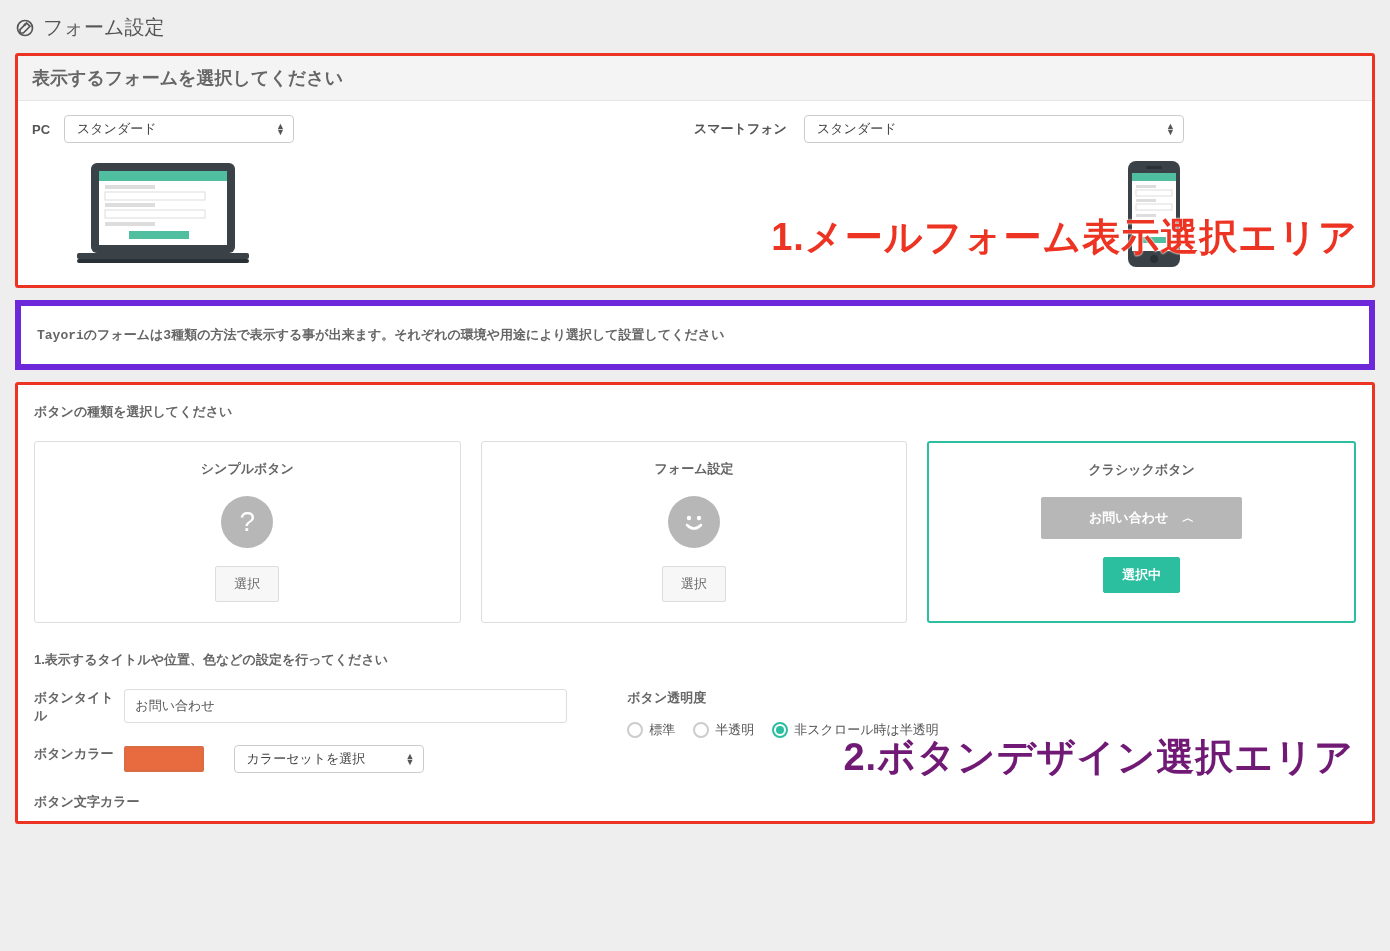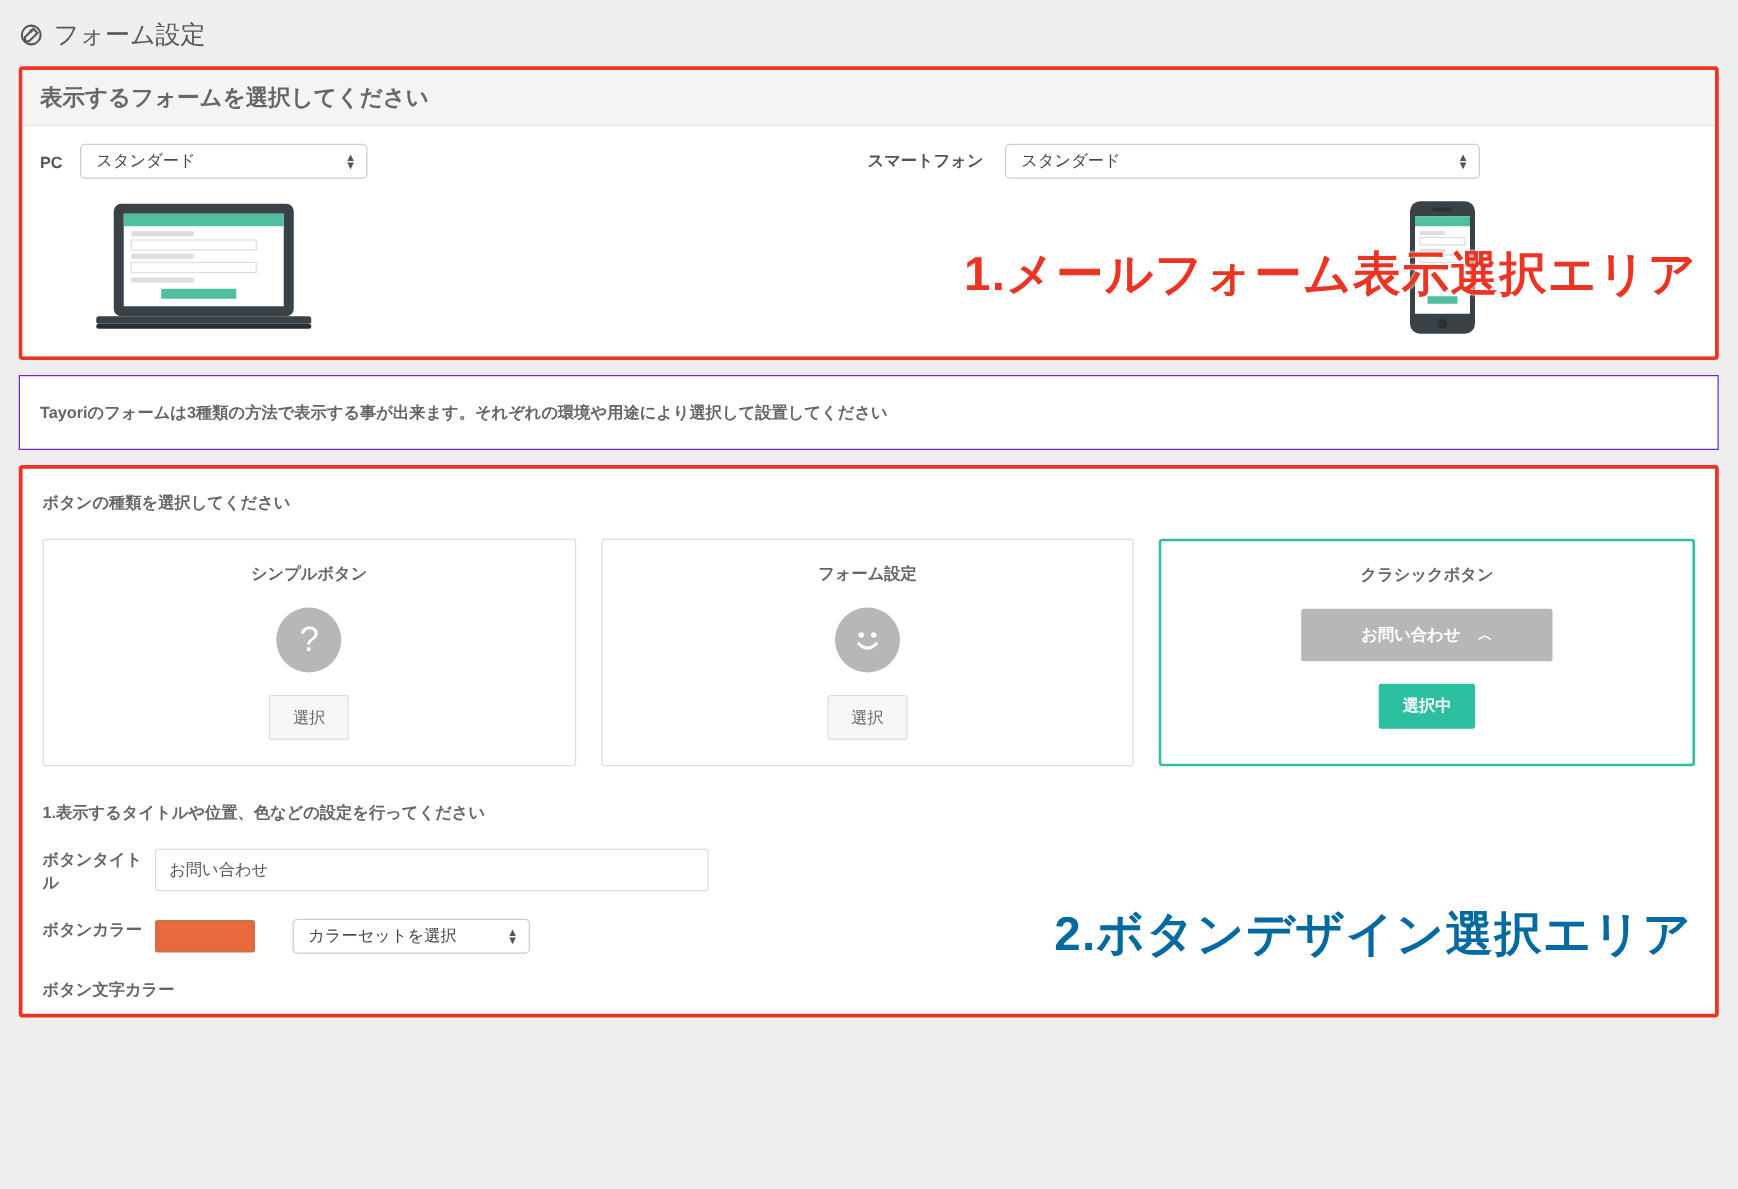--- a/index.html
+++ b/index.html
@@ -102,35 +102,36 @@
       justify-content: center;
       padding-top: 6px;
     }
     .laptop-svg { width: 188px; height: 110px; }
     .phone-svg { width: 60px; height: 110px; }
     .col-pc { flex: 0 0 auto; }
     .col-sm { flex: 0 0 auto; margin-left: 380px; align-items: flex-end; }
     .annotation-1 {
       position: absolute;
       right: 14px;
-      bottom: 40px;
+      bottom: 22px;
       font-size: 38px;
       font-weight: 800;
       color: #ed3322;
       text-shadow: 0 0 2px #fff, 0 0 2px #fff;
       letter-spacing: 1px;
     }
     .info-box {
       margin-top: 12px;
       background: #fff;
-      border: 1px solid #6d28d9;
+      border: 6px solid #6d28d9;
       padding: 20px 16px;
       font-size: 13px;
       font-weight: bold;
       color: #666;
+      font-family: Liberation Mono, monospace;
     }
     .section-2 {
       margin-top: 12px;
       border: 3px solid #ed3322;
       border-radius: 3px;
       background: #fff;
       padding: 18px 16px 10px 16px;
       position: relative;
     }
     .sec2-title {
@@ -287,21 +288,21 @@
       height: 8px;
       border-radius: 50%;
       background: #2bbfa0;
     }
     .annotation-2 {
       position: absolute;
       right: 18px;
       bottom: 38px;
       font-size: 38px;
       font-weight: 800;
-      color: #0369a1;
+      color: #701a75;
       text-shadow: 0 0 2px #fff, 0 0 2px #fff;
       letter-spacing: 1px;
     }
   </style>
 </head>
 <body>
 
 <div class="main-wrapper">
 
   <div class="page-header">
@@ -425,18 +426,35 @@
                   <span>▲</span>
                   <span>▼</span>
                 </span>
             </div>
           </div>
         </div>
         <div class="field-group">
           <div class="field-label">ボタン文字カラー</div>
         </div>
       </div>
+      <div class="settings-right">
+        <div class="field-label">ボタン透明度</div>
+        <div class="radio-row">
+          <div class="radio-item">
+            <div class="radio-circle"></div>
+            <span>標準</span>
+          </div>
+          <div class="radio-item">
+            <div class="radio-circle"></div>
+            <span>半透明</span>
+          </div>
+          <div class="radio-item">
+            <div class="radio-circle checked"></div>
+            <span>非スクロール時は半透明</span>
+          </div>
+        </div>
+      </div>
     </div>
 
     <div class="annotation-2">2.ボタンデザイン選択エリア</div>
   </div>
 
 </div>
 
 </body></html>

